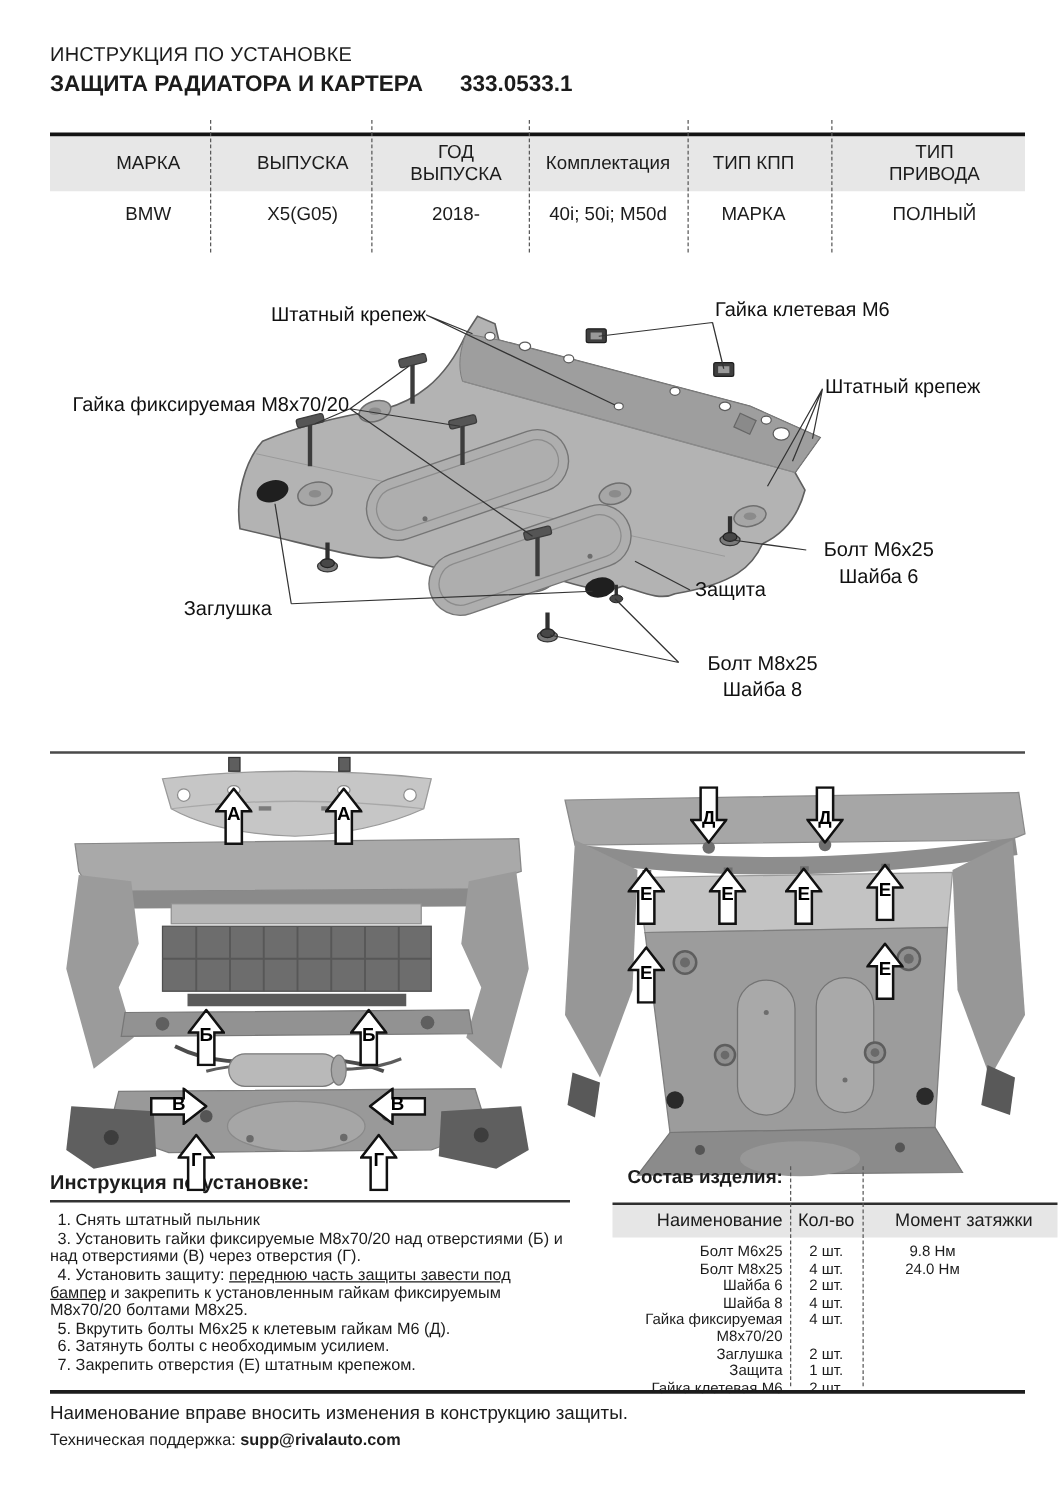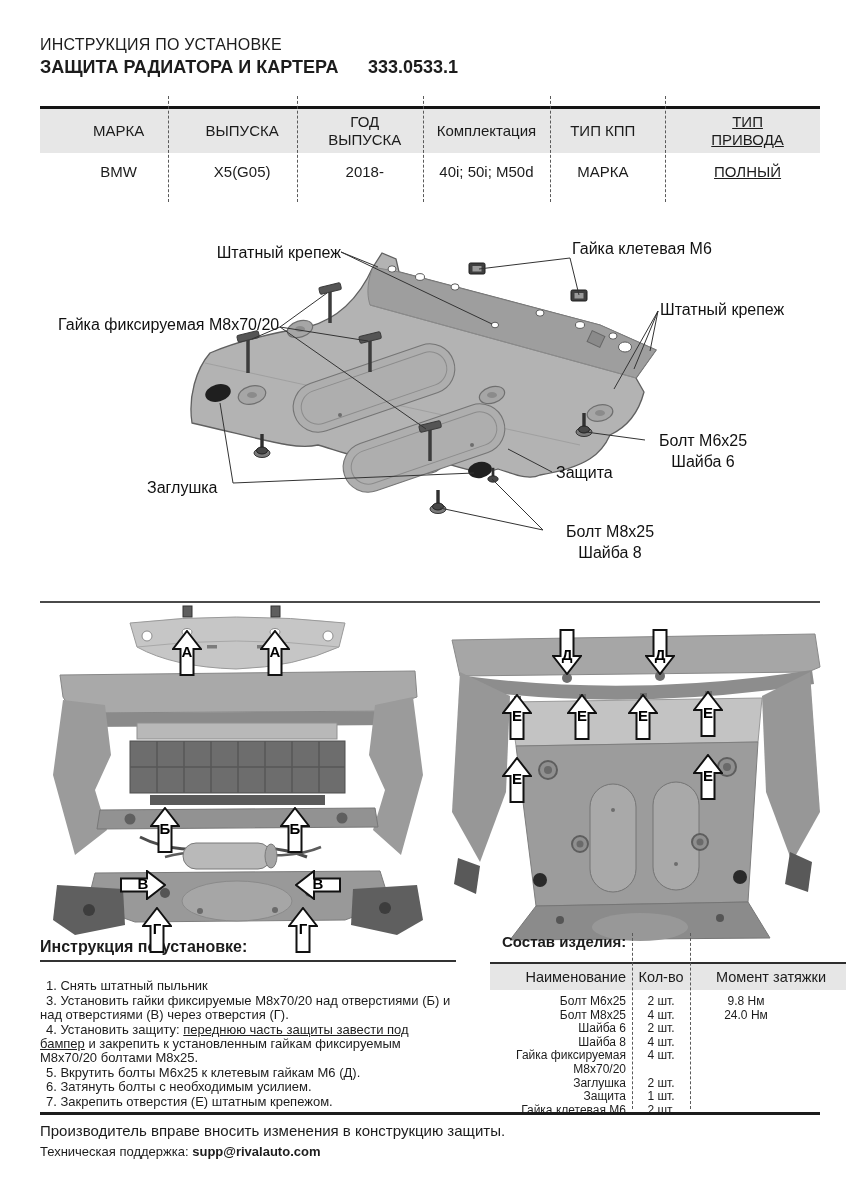--- a/index.html
+++ b/index.html
@@ -20,21 +20,21 @@
   .spec-row{position:absolute;left:17px;display:flex;width:780px;}
   .spec-head{top:13px;height:44px;}
   .spec-datarow{top:57px;height:38px;}
   .spec-cell{display:flex;align-items:center;justify-content:center;text-align:center;
              white-space:pre-line;font-size:15px;line-height:18px;}
   .spec-cell:nth-of-type(1){width:128px;}
   .spec-cell:nth-of-type(2){width:129px;}
   .spec-cell:nth-of-type(3){width:126px;}
   .spec-cell:nth-of-type(4){width:127px;}
   .spec-cell:nth-of-type(5){width:115px;}
-  .spec-cell:nth-of-type(6){width:186px;text-decoration:underline;}
+  .spec-cell:nth-of-type(6){width:186px;}
 
   
   .diagram-svg{left:40px;top:245px;}
   .dlabel{font-size:16px;color:#111;white-space:nowrap;}
   .dlabel2{font-size:16px;color:#111;text-align:center;line-height:21px;}
 
   
   .mid-divider{left:40px;top:601px;width:780px;height:2px;background:#4a4a4a;}
   .foot-divider{left:40px;top:1112px;width:780px;height:3px;background:#1c1c1c;}
 
@@ -48,21 +48,21 @@
               align-items:center;justify-content:center;font-size:15px;font-weight:bold;color:#000;}
   .marker.down svg{transform:rotate(180deg);}
   .marker.right svg{transform:rotate(90deg);}
   .marker.left svg{transform:rotate(-90deg);}
   .marker.down .lt{top:10px;}
 
   
   .instructions{left:40px;top:938px;width:416px;}
   .instructions h3{margin:0;font-size:16px;font-weight:bold;}
   .instr-line{margin-top:4px;height:2px;background:#333;width:416px;}
-  .steps{margin-top:17px;}
+  .steps{margin-top:7px;}
   .step{font-size:13px;line-height:14.2px;text-indent:6px;margin:0 0 0.5px 0;}
   .step .u{text-decoration:underline;}
 
   
   .parts{left:490px;top:933px;width:356px;height:176px;}
   .parts h3{position:absolute;left:12px;top:0;margin:0;font-size:15px;font-weight:bold;}
   .parts .pline{position:absolute;left:0;top:29px;width:356px;height:2px;background:#2e2e2e;}
   .parts .pheadband{position:absolute;left:0;top:31px;width:356px;height:26px;background:#e6e6e6;}
   .phead{position:absolute;left:0;top:31px;height:26px;display:flex;align-items:center;font-size:14.5px;}
   .phead .h1{width:136px;padding-right:6px;text-align:right;}
@@ -532,17 +532,17 @@
       </div>
 
       <div class="prow">
         <span class="pname">Гайка клетевая М6</span>
         <span class="pqty">2 шт.</span>
         <span class="ptq"></span>
       </div>
     </div>
 </div>
 
-<div class="abs footer1">Производитель вправе вносить изменения в конструкцию защиты.</div>
+<div class="abs footer1">Наименование вправе вносить изменения в конструкцию защиты.</div>
 <div class="abs footer2">
   <span>Техническая поддержка:</span>
   <b>supp@rivalauto.com</b>
 </div>
 
 </body></html>

